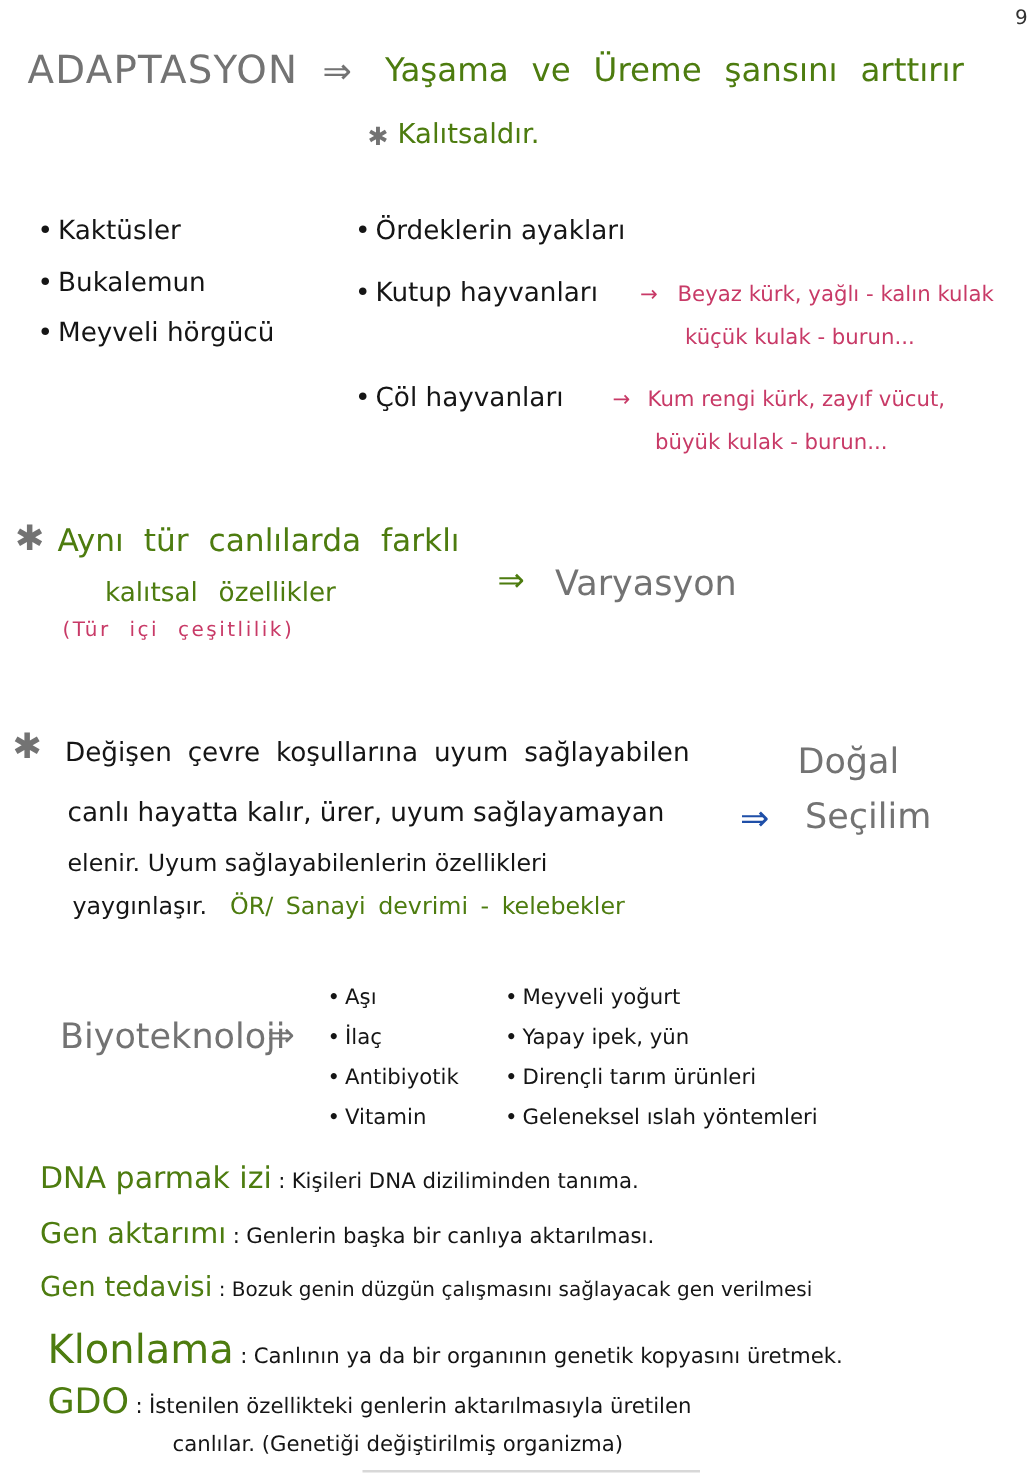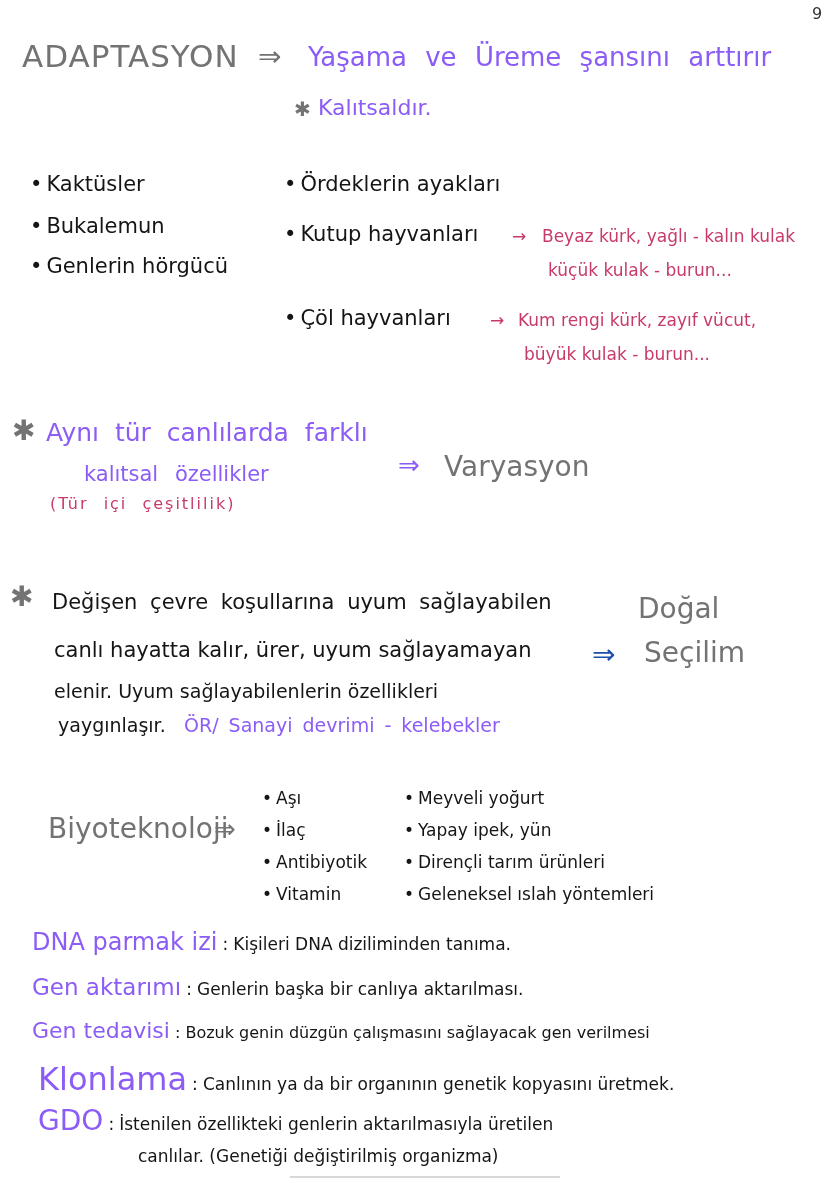--- a/index.html
+++ b/index.html
@@ -7,21 +7,21 @@
     width: 828px; height: 1184px;
     background: #ffffff;
     position: relative;
     overflow: hidden;
     font-family: "DejaVu Sans", sans-serif;
     color: #111;
   }
   .abs { position: absolute; white-space: nowrap; }
   .red { color: #737373; }
   .pink { color: #c83a67; }
-  .navy { color: #8b5cf6; }
+  .navy { color: #4d7c0f; }
   .blue { color: #1f4fa8; }
   .black { color: #151515; }
   .pagenum { font-size: 16px; color: #333; }
   .title { font-size: 31px; letter-spacing: 1px; }
   .h1 { font-size: 25px; }
   .body { font-size: 21px; }
   .note { font-size: 17px; }
   .small { font-size: 16px; }
   .bullet::before { content: "•"; margin-right: 4px; }
   .bottom-line {
@@ -38,21 +38,21 @@
   <div class="abs title red" style="left:22px; top:38px;">ADAPTASYON</div>
   <div class="abs h1 red" style="left:258px; top:40px; font-size:28px;">⇒</div>
   <div class="abs h1 navy" style="left:308px; top:42px; font-size:26px; word-spacing:10px;">Yaşama ve Üreme şansını arttırır</div>
   <div class="abs red" style="left:294px; top:97px; font-size:20px;">✱</div>
   <div class="abs body navy" style="left:318px; top:95px; font-size:22px;">Kalıtsaldır.</div>
 </section>
 
 <section>
   <div class="abs body black bullet" style="left:30px; top:172px;">Kaktüsler</div>
   <div class="abs body black bullet" style="left:30px; top:214px;">Bukalemun</div>
-  <div class="abs body black bullet" style="left:30px; top:254px;">Genlerin hörgücü</div>
+  <div class="abs body black bullet" style="left:30px; top:254px;">Meyveli hörgücü</div>
 
   <div class="abs body black bullet" style="left:284px; top:172px;">Ördeklerin ayakları</div>
 
   <div class="abs body black bullet" style="left:284px; top:222px;">Kutup hayvanları</div>
   <div class="abs note pink" style="left:512px; top:226px;">→</div>
   <div class="abs note pink" style="left:542px; top:226px;">Beyaz kürk, yağlı - kalın kulak</div>
   <div class="abs note pink" style="left:548px; top:260px;">küçük kulak - burun...</div>
 
   <div class="abs body black bullet" style="left:284px; top:306px;">Çöl hayvanları</div>
   <div class="abs note pink" style="left:490px; top:310px;">→</div>

